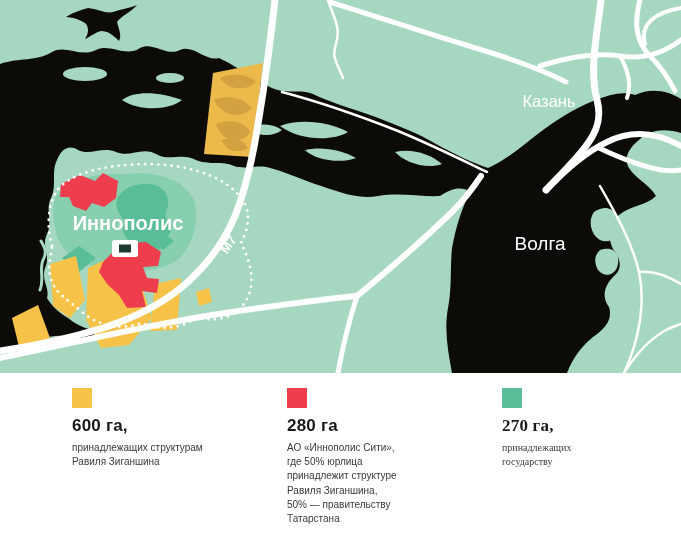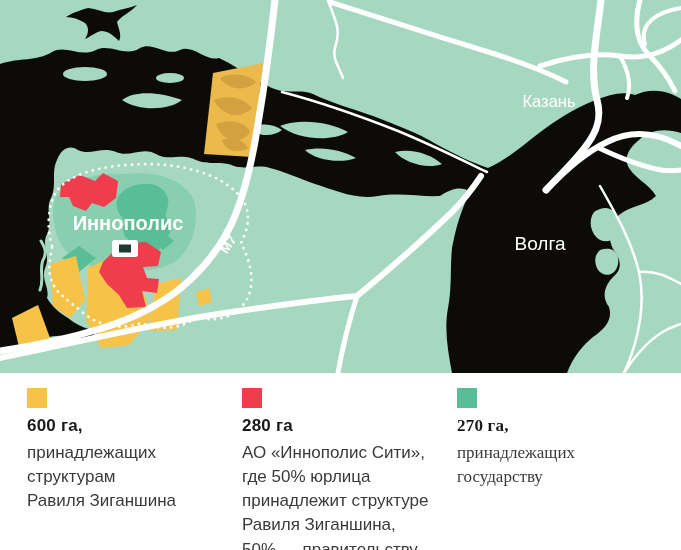--- a/index.html
+++ b/index.html
@@ -4,24 +4,24 @@
 <style>
   html,body{margin:0;padding:0;background:#ffffff;}
   .stage{
     position:relative;width:681px;height:550px;overflow:hidden;
     background:#ffffff;font-family:"Liberation Sans",sans-serif;
   }
   .map-wrap{position:absolute;left:0;top:0;width:681px;height:373px;}
   .map-wrap svg{display:block;}
   .map-label{fill:#ffffff;}
   .legend{position:absolute;left:0;top:373px;width:681px;height:177px;background:#ffffff;}
-  .legend-item{position:absolute;top:15px;width:205px;}
+  .legend-item{position:absolute;top:15px;width:205px;margin-left:45px;}
   .swatch{width:20px;height:20px;margin-bottom:8px;}
   .legend-area{font-size:17px;font-weight:700;color:#191919;margin-bottom:5px;letter-spacing:.2px;}
-  .legend-desc{font-size:17px;line-height:1.42;color:#3a3a3a;white-space:pre-line;}
+  .legend-desc{font-size:10px;line-height:1.42;color:#3a3a3a;white-space:pre-line;}
   .col-1{left:27px;}
   .col-2{left:242px;}
   .col-3{left:457px;font-family:Liberation Serif, serif;}
 </style>
 </head>
 <body>
 
 <div class="stage">
 
   <div class="map-wrap">

